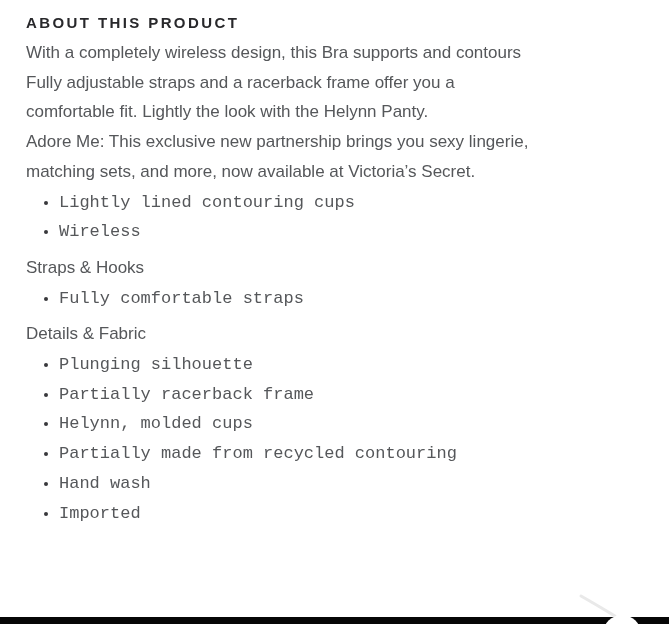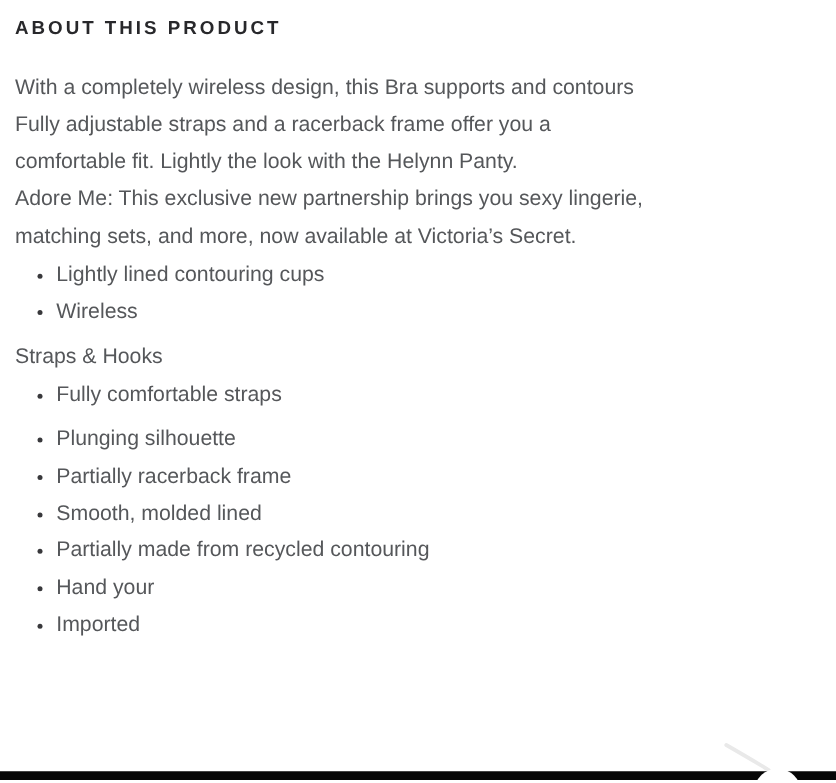--- a/index.html
+++ b/index.html
@@ -6,45 +6,46 @@
   html, body { background: #ffffff; }
   .page {
     position: relative;
     width: 669px;
     height: 626px;
     background: var(--bg, #ffffff);
     overflow: hidden;
     font-family: "Liberation Sans", "DejaVu Sans", sans-serif;
   }
   .content {
-    padding: 0 12px;
+    padding: 0 26px;
   }
   .section-title {
     margin-top: 14px;
     font-size: 15px;
     line-height: 17px;
     font-weight: 700;
     letter-spacing: 2.4px;
     color: var(--title-color, #28282b);
   }
   .para {
-    margin-top: 24px;
+    margin-top: 7px;
     font-size: 17px;
     color: var(--body-color, #55575a);
   }
   .line, .subheading {
     line-height: 29.7px;
     white-space: nowrap;
     font-size: 17px;
     color: var(--body-color, #55575a);
   }
   .feature-list {
     margin: 1px 0 6px 0;
     padding-left: 33px;
     list-style: disc;
+    font-family: Liberation Mono, monospace;
   }
   .feature-list li {
     font-size: 17px;
     line-height: 29.7px;
     color: var(--body-color, #55575a);
     white-space: nowrap;
   }
   .feature-list li::marker {
     color: var(--marker-color, #38383b);
     font-size: 14px;
@@ -90,26 +91,27 @@
       </div>
     <div id="sections">
         <ul class="feature-list">
           <li>Lightly lined contouring cups</li>
           <li>Wireless</li>
         </ul>
         <div class="subheading">Straps &amp; Hooks</div>
         <ul class="feature-list">
           <li>Fully comfortable straps</li>
         </ul>
+        <div class="subheading">Details &amp; Fabric</div>
         <ul class="feature-list">
           <li>Plunging silhouette</li>
           <li>Partially racerback frame</li>
-          <li>Smooth, molded lined</li>
+          <li>Helynn, molded cups</li>
           <li>Partially made from recycled contouring</li>
-          <li>Hand your</li>
+          <li>Hand wash</li>
           <li>Imported</li>
         </ul>
       </div>
   </div>
 
   <svg class="decorative-curve" viewBox="0 0 50 28">
     <path id="curve-path" d="M 6 4 Q 20 12 40 24" fill="none" stroke="#e9e9e9" stroke-width="3" stroke-linecap="round"></path>
   </svg>
 
   <div class="bottom-divider"></div>

